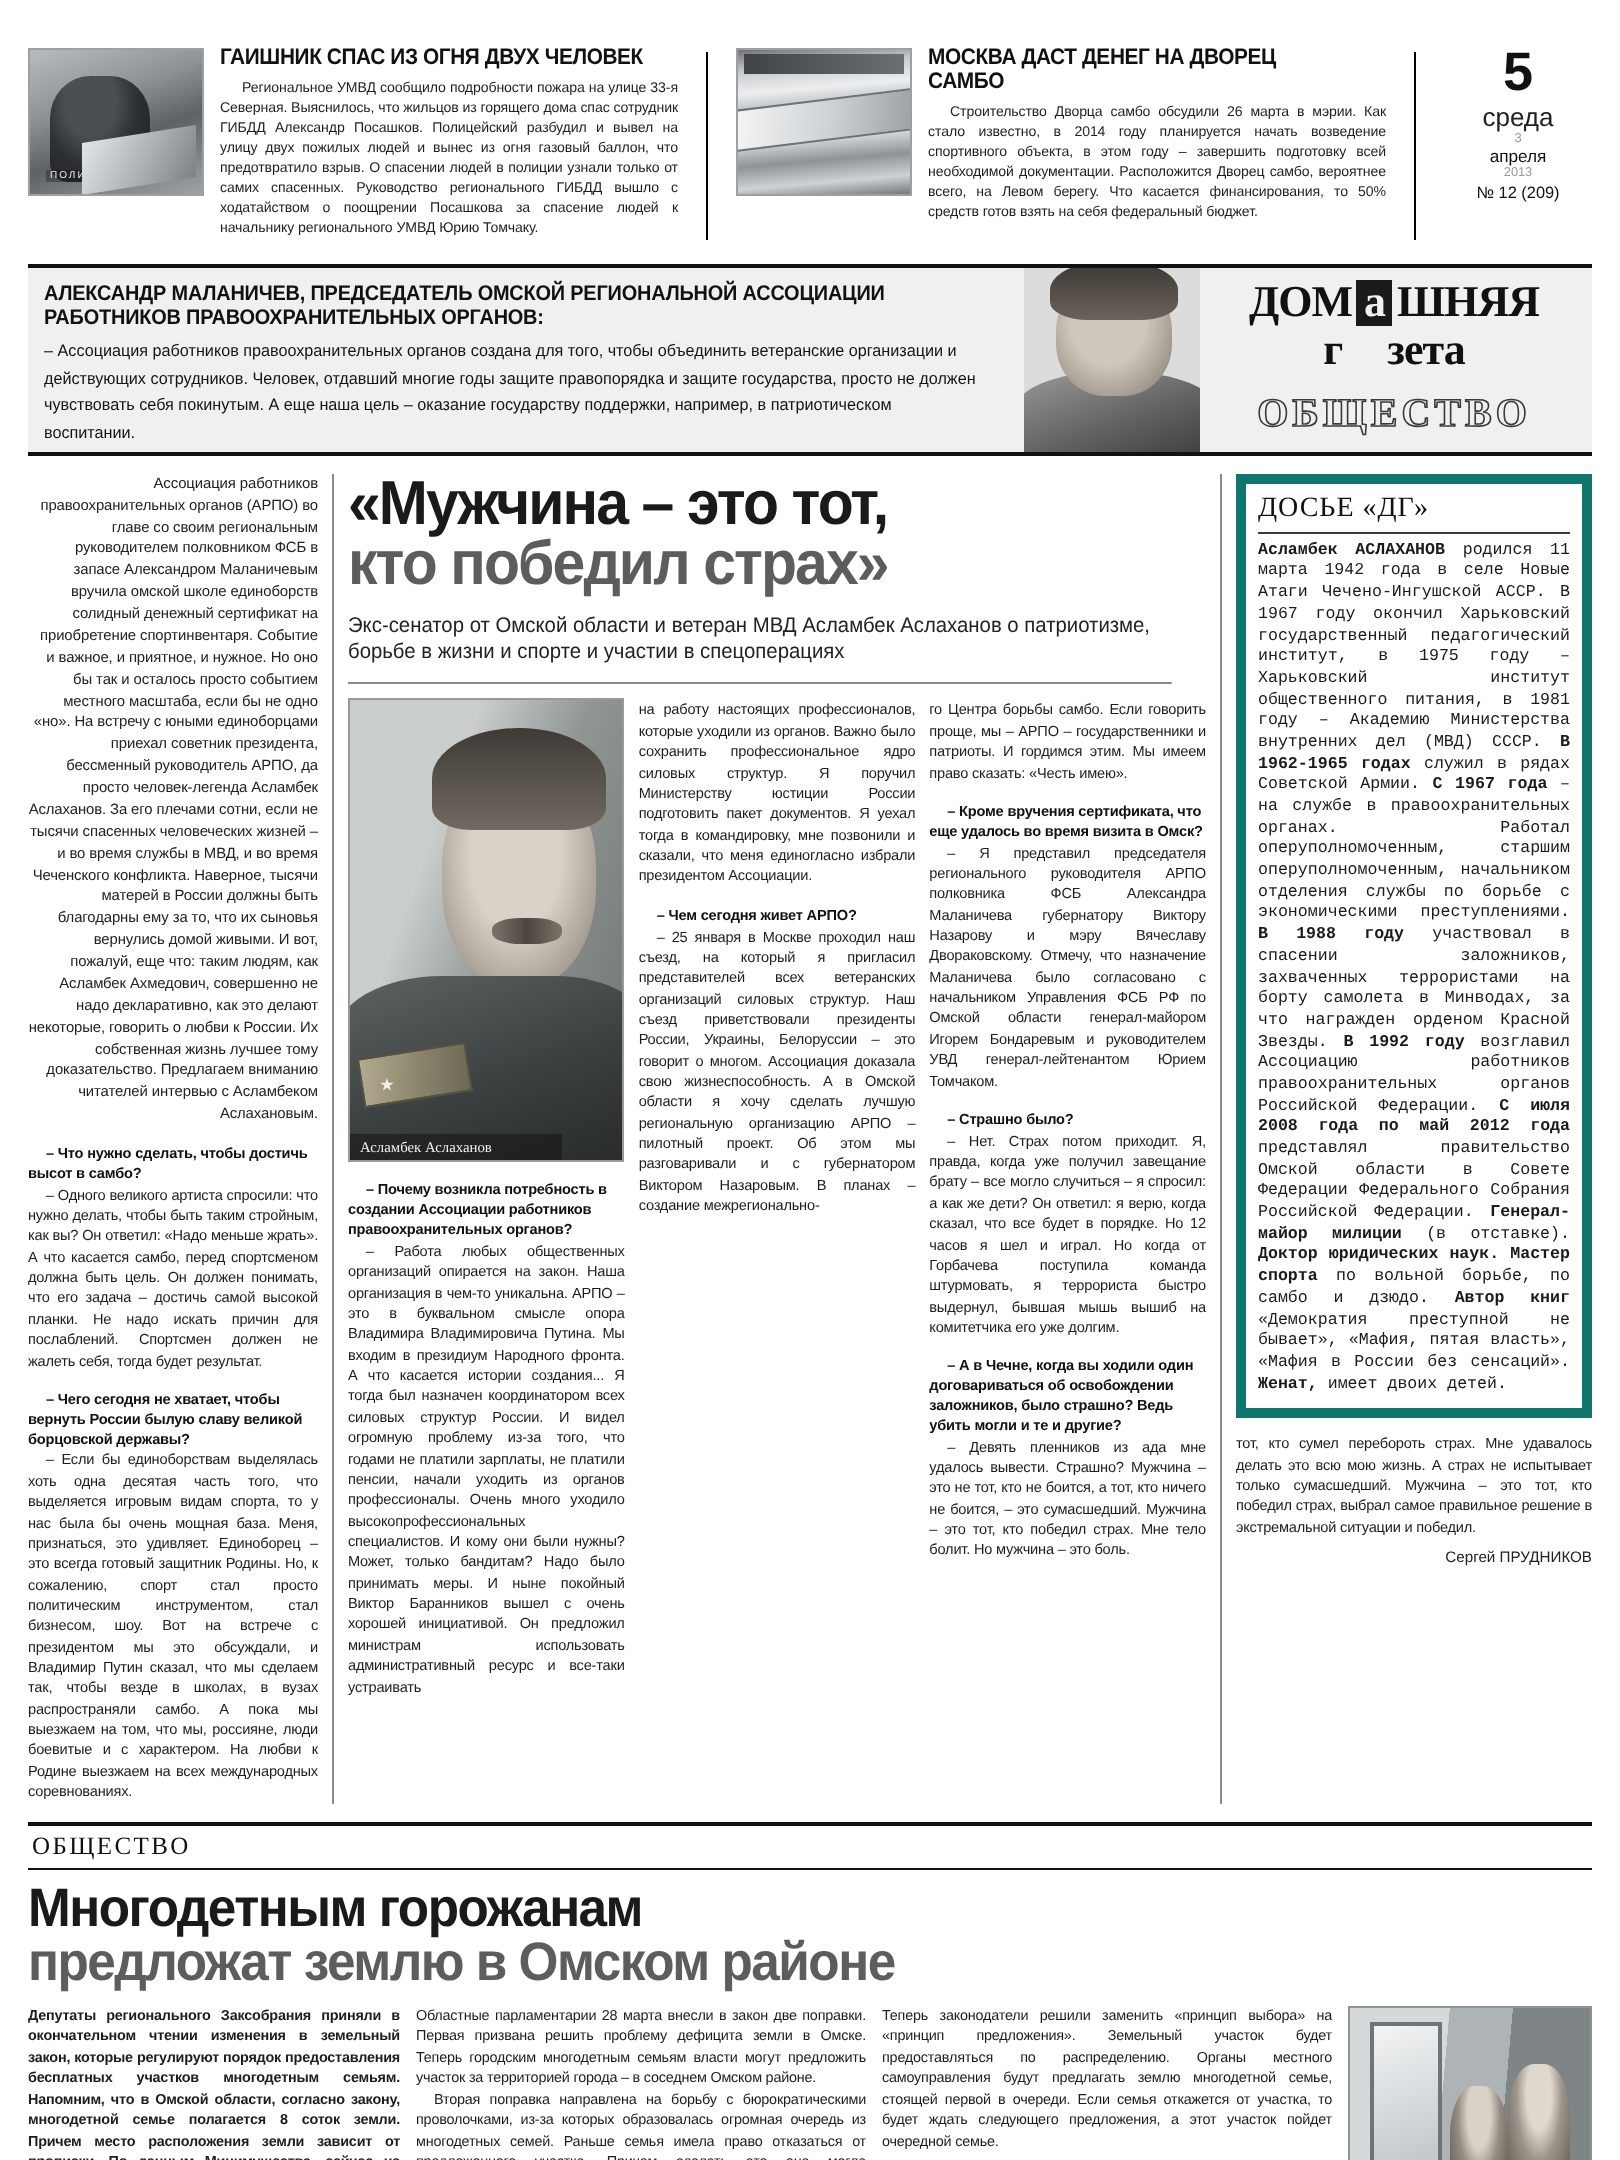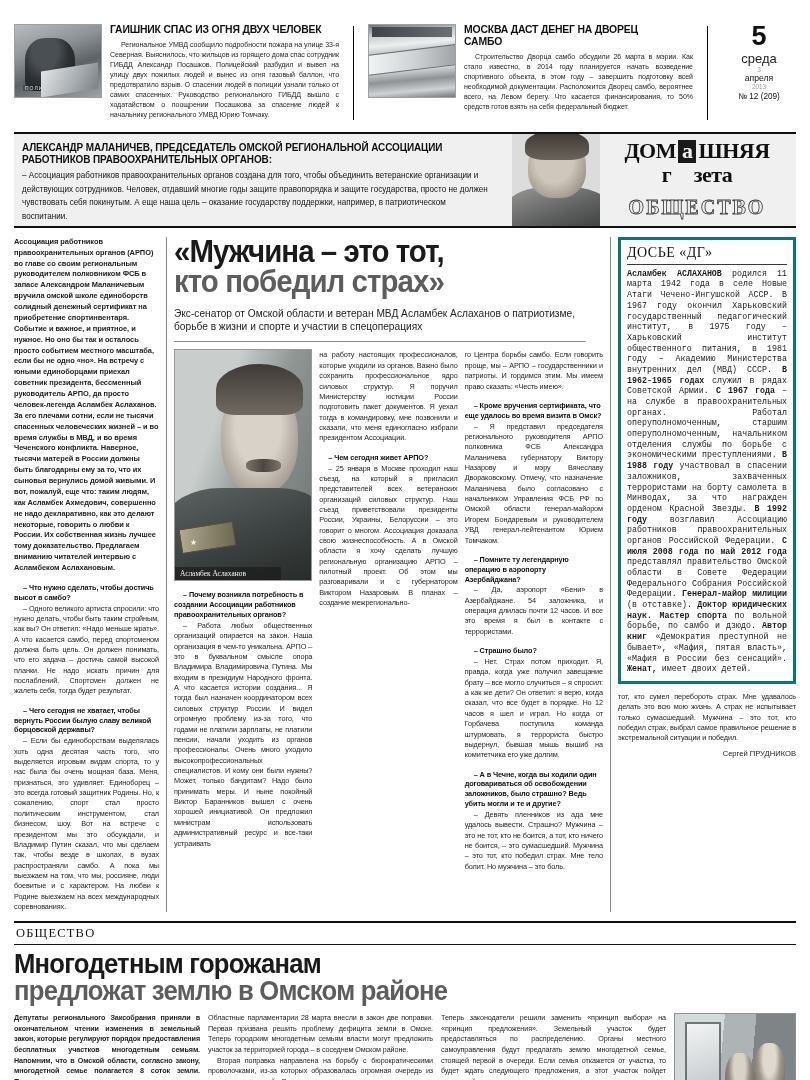--- a/index.html
+++ b/index.html
@@ -169,22 +169,22 @@
     font-size: 20px; font-weight: 700; letter-spacing: 2px;
     color: #f0f0f0;
     -webkit-text-stroke: 0.8px #3a3a3a;
     text-shadow: 0 0 0 #888;
   }
 
   
   .main-wrap { display: flex; margin: 9px 14px 0 14px; gap: 0; }
   .col-intro { flex: 0 0 152px; padding-right: 7px; }
   .intro-text {
-    font-size: 7.45px; line-height: 1.46; font-weight: 700;
-    color: #222; text-align: left; letter-spacing:-0.05px;
+    font-size: 7.45px; line-height: 1.46; font-weight: 400;
+    color: #222; text-align: right; letter-spacing:-0.05px;
   }
   .qa-block { margin-top: 9px; }
   .qa-q {
     font-size: 7.3px; font-weight: 700; line-height: 1.35;
     text-indent: 9px; color: #111; letter-spacing:-0.1px;
   }
   .qa-a {
     font-size: 7.3px; line-height: 1.42; text-align: justify;
     text-indent: 9px; color: #1d1d1d; margin-top: 1px; letter-spacing:-0.1px;
   }
@@ -248,21 +248,21 @@
   }
   .photo-cap {
     position: absolute; left: 0; bottom: 0; width: 78%;
     background: rgba(25,25,25,.62);
     color: #f3f3f3; font-size: 7.4px; padding: 2px 5px;
     font-family: "Liberation Serif", serif;
   }
 
   
   .col-dossier { flex: 0 0 186px; padding-left: 7px; border-left: 1px solid #8a8a8a; }
-  .dossier-box { border: 3px solid #0f766e; padding: 5px 6px 6px 6px; background:#fff; }
+  .dossier-box { border: 5px solid #0f766e; padding: 5px 6px 6px 6px; background:#fff; }
   .dossier-title {
     font-family: "Liberation Serif", serif;
     font-size: 14px; letter-spacing: .5px; color: #111;
     border-bottom: 1px solid #3a3a3a; padding-bottom: 3px; margin-bottom: 4px;
   }
   .dossier-text {
     font-family: Liberation Mono, monospace;
     font-size: 8.3px; line-height: 1.29; text-align: justify; color: #1a1a1a;
   }
   .dossier-text b { font-weight: 700; }
@@ -431,24 +431,20 @@
           </div>
         </div>
 
         <div class="cc">
           <div class="qa-a" style="text-indent:0">го Центра борьбы самбо. Если говорить проще, мы – АРПО – государственники и патриоты. И гордимся этим. Мы имеем право сказать: «Честь имею».</div>
           <div class="qa-block">
             <div class="qa-q">– Кроме вручения сертификата, что еще удалось во время визита в Омск?</div>
             <div class="qa-a">– Я представил председателя регионального руководителя АРПО полковника ФСБ Александра Маланичева губернатору Виктору Назарову и мэру Вячеславу Двораковскому. Отмечу, что назначение Маланичева было согласовано с начальником Управления ФСБ РФ по Омской области генерал-майором Игорем Бондаревым и руководителем УВД генерал-лейтенантом Юрием Томчаком.</div>
           </div>
           <div class="qa-block">
-            <div class="qa-q">– Помните ту легендарную операцию в аэропорту Азербайджана?</div>
-            <div class="qa-a">– Да, аэропорт «Бени» в Азербайджане. 54 заложника, и операция длилась почти 12 часов. И все это время я был в контакте с террористами.</div>
-          </div>
-          <div class="qa-block">
             <div class="qa-q">– Страшно было?</div>
             <div class="qa-a">– Нет. Страх потом приходит. Я, правда, когда уже получил завещание брату – все могло случиться – я спросил: а как же дети? Он ответил: я верю, когда сказал, что все будет в порядке. Но 12 часов я шел и играл. Но когда от Горбачева поступила команда штурмовать, я террориста быстро выдернул, бывшая мышь вышиб на комитетчика его уже долгим.</div>
           </div>
           <div class="qa-block">
             <div class="qa-q">– А в Чечне, когда вы ходили один договариваться об освобождении заложников, было страшно? Ведь убить могли и те и другие?</div>
             <div class="qa-a">– Девять пленников из ада мне удалось вывести. Страшно? Мужчина – это не тот, кто не боится, а тот, кто ничего не боится, – это сумасшедший. Мужчина – это тот, кто победил страх. Мне тело болит. Но мужчина – это боль.</div>
           </div>
         </div>
       </div>
     </div>

